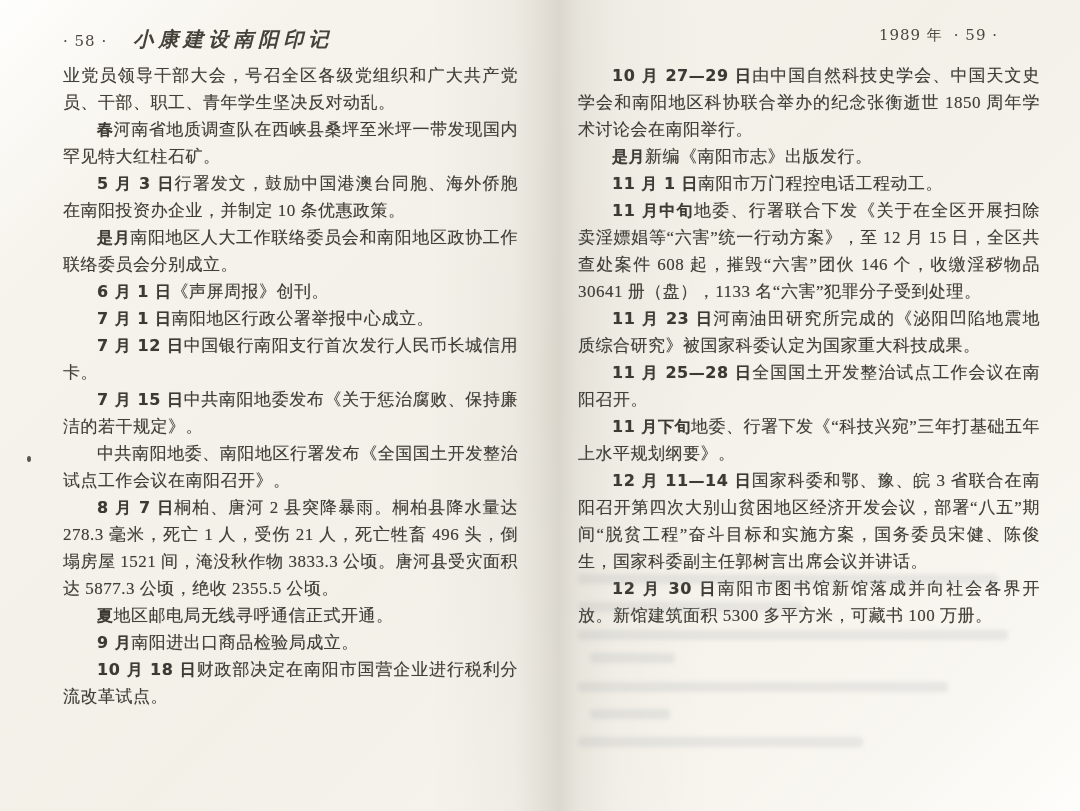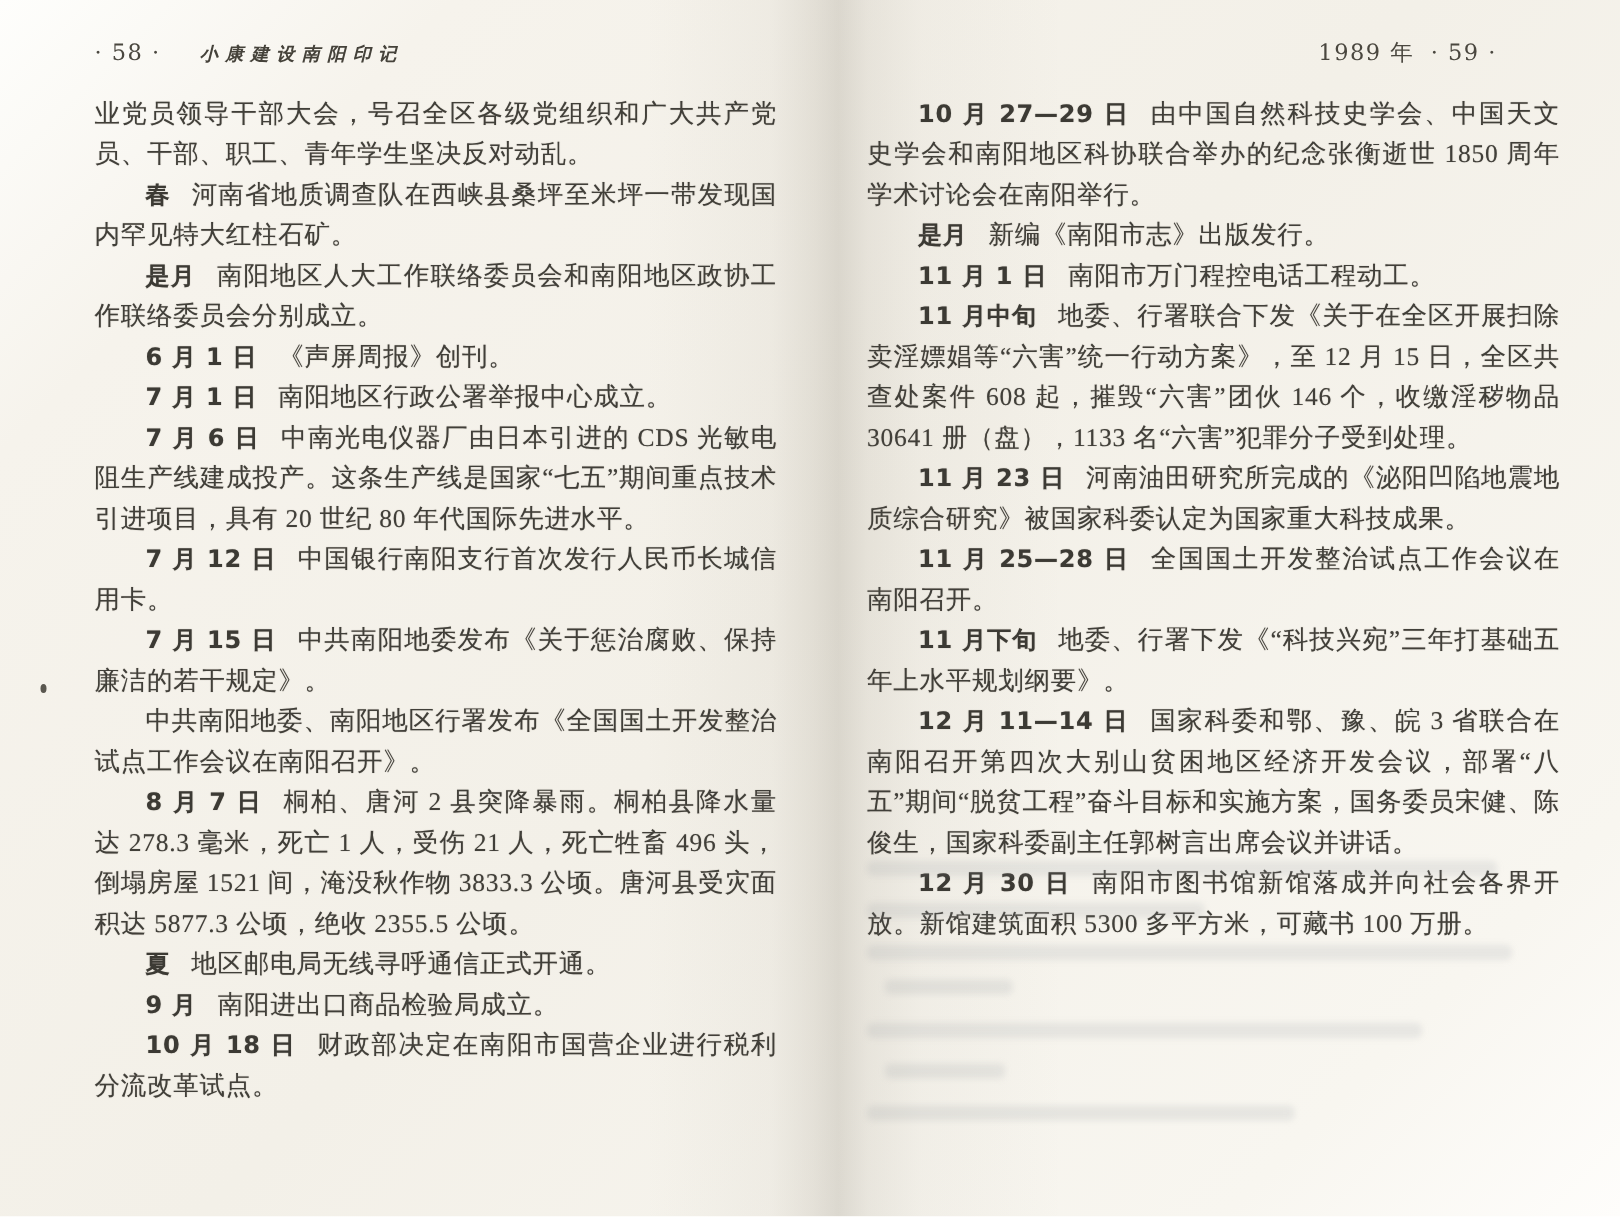--- a/index.html
+++ b/index.html
@@ -25,33 +25,32 @@
     pointer-events:none;
   }
   .page{position:absolute;top:0;height:811px;}
   .page-left{left:63px;width:455px;}
   .page-right{left:578px;width:462px;}
 
   .hdr{font-size:15px;letter-spacing:1px;color:#4a473f;height:24px;margin-top:26px;}
   .hdr-left{display:flex;align-items:baseline;gap:26px;}
   .hdr-right{text-align:right;padding-right:42px;display:flex;justify-content:flex-end;gap:11px;align-items:baseline;}
   .book-title{
-    font-style:italic;font-weight:600;letter-spacing:5px;font-size:12px;
+    font-style:italic;font-weight:600;letter-spacing:5px;font-size:20px;
     font-family:"DejaVu Serif","Liberation Serif",serif;color:#45423a;
   }
   .pgnum{font-family:"DejaVu Serif","Liberation Serif",serif;}
 
   .body-text{margin-top:12px;font-size:17px;line-height:27px;text-align:justify;
     letter-spacing:0.5px;text-shadow:0 0 0.7px rgba(70,64,55,0.45);}
   .entry{margin:0;text-indent:2em;}
   .entry.cont{text-indent:0;}
   .lbl{
     font-family:"DejaVu Sans","Liberation Sans",sans-serif;
     font-weight:700;font-size:16px;color:#3c3a34;
-    margin-right:14px;
   }
   .lbl:empty{display:none;margin:0;}
 
   
   .ghost{position:absolute;border-radius:4px;background:rgba(140,148,155,0.16);filter:blur(2px);}
   .speck{position:absolute;left:27px;top:456px;width:4px;height:6px;background:#5a574f;border-radius:50%;filter:blur(0.4px);}
 </style>
 </head>
 <body>
 
@@ -60,24 +59,24 @@
   <div class="speck"></div>
 
   <div class="page page-left">
     <div class="hdr hdr-left">
       <span class="pgnum">· 58 ·</span>
       <span class="book-title">小康建设南阳印记</span>
     </div>
     <div class="body-text">
       <p class="entry cont"><span>业党员领导干部大会，号召全区各级党组织和广大共产党员、干部、职工、青年学生坚决反对动乱。</span></p>
       <p class="entry"><b class="lbl">春</b><span>河南省地质调查队在西峡县桑坪至米坪一带发现国内罕见特大红柱石矿。</span></p>
+      <p class="entry"><b class="lbl">5 月 3 日</b><span>行署发文，鼓励中国港澳台同胞、海外侨胞在南阳投资办企业，并制定 10 条优惠政策。</span></p>
       <p class="entry"><b class="lbl">是月</b><span>南阳地区人大工作联络委员会和南阳地区政协工作联络委员会分别成立。</span></p>
       <p class="entry"><b class="lbl">6 月 1 日</b><span>《声屏周报》创刊。</span></p>
       <p class="entry"><b class="lbl">7 月 1 日</b><span>南阳地区行政公署举报中心成立。</span></p>
-      <p class="entry"><b class="lbl">7 月 6 日</b><span>中南光电仪器厂由日本引进的 CDS 光敏电阻生产线建成投产。这条生产线是国家“七五”期间重点技术引进项目，具有 20 世纪 80 年代国际先进水平。</span></p>
       <p class="entry"><b class="lbl">7 月 12 日</b><span>中国银行南阳支行首次发行人民币长城信用卡。</span></p>
       <p class="entry"><b class="lbl">7 月 15 日</b><span>中共南阳地委发布《关于惩治腐败、保持廉洁的若干规定》。</span></p>
       <p class="entry"><span>中共南阳地委、南阳地区行署发布《全国国土开发整治试点工作会议在南阳召开》。</span></p>
       <p class="entry"><b class="lbl">8 月 7 日</b><span>桐柏、唐河 2 县突降暴雨。桐柏县降水量达 278.3 毫米，死亡 1 人，受伤 21 人，死亡牲畜 496 头，倒塌房屋 1521 间，淹没秋作物 3833.3 公顷。唐河县受灾面积达 5877.3 公顷，绝收 2355.5 公顷。</span></p>
       <p class="entry"><b class="lbl">夏</b><span>地区邮电局无线寻呼通信正式开通。</span></p>
       <p class="entry"><b class="lbl">9 月</b><span>南阳进出口商品检验局成立。</span></p>
       <p class="entry"><b class="lbl">10 月 18 日</b><span>财政部决定在南阳市国营企业进行税利分流改革试点。</span></p>
     </div>
   </div>
 

